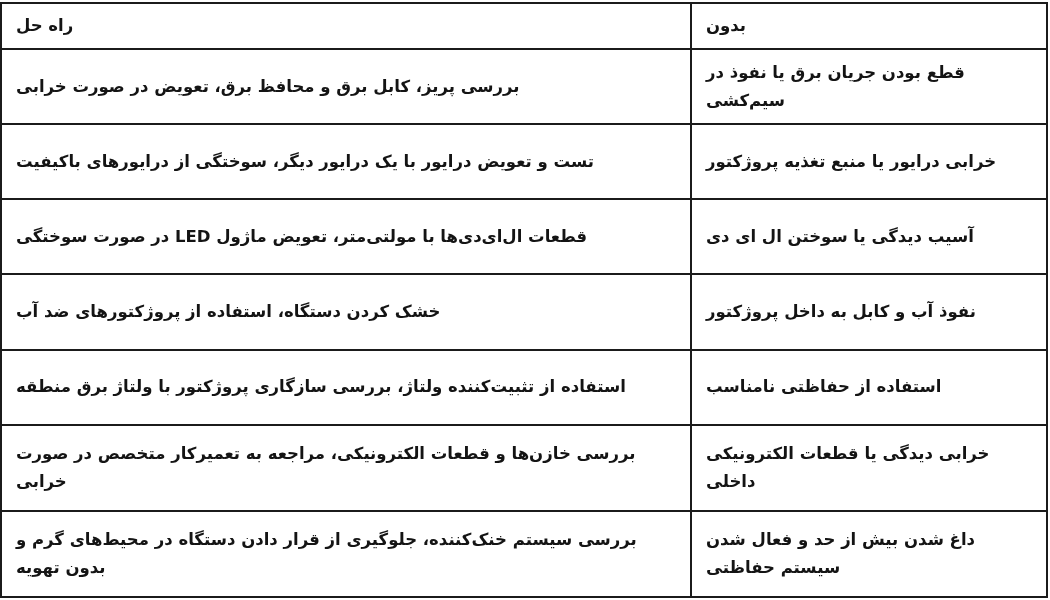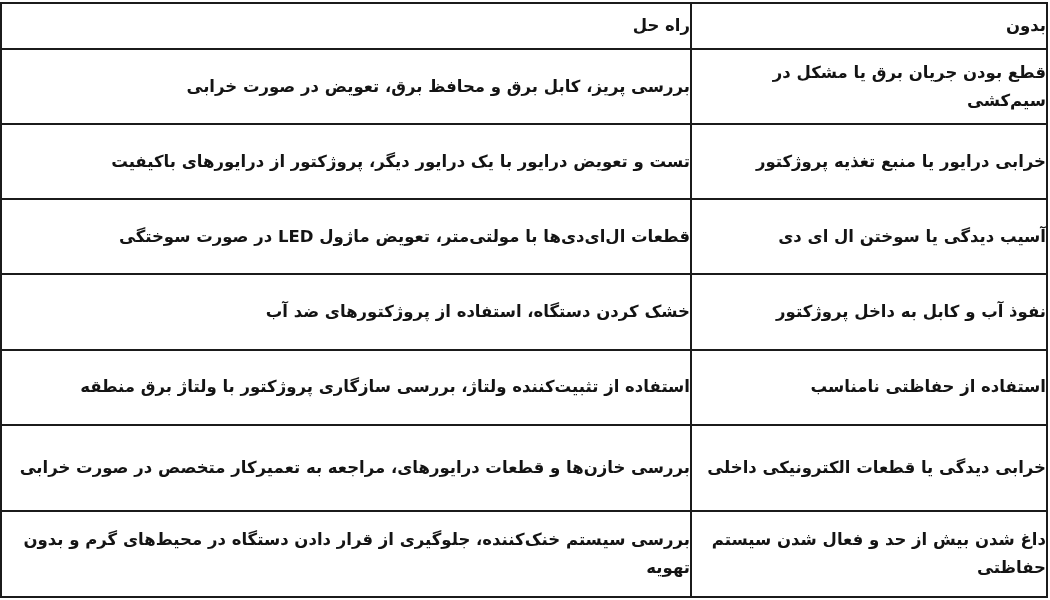--- a/index.html
+++ b/index.html
@@ -25,27 +25,27 @@
     margin:2px;
     border-collapse:collapse;
     table-layout:fixed;
     direction:rtl;
     background:var(--background);
   }
   table.fault-table col.col-reason{width:356px;}
   table.fault-table col.col-solution{width:690px;}
   th,td{
     border:2px solid var(--border);
-    text-align:right;
+    text-align:left;
     vertical-align:middle;
     color:var(--text);
     font-weight:bold;
     font-size:16.5px;
     line-height:1.7;
-    padding:4px 0;
+    padding:4px 14px;
   }
   thead tr{height:46px;}
   tbody tr{height:75px;}
   tbody tr:nth-child(6),
   tbody tr:nth-child(7){height:86px;}
 </style>
 </head>
 <body>
 
 <table class="fault-table">
@@ -54,41 +54,41 @@
     <col class="col-solution">
   </colgroup>
   <thead>
     <tr>
       <th>بدون</th>
       <th>راه حل</th>
     </tr>
   </thead>
   <tbody>
     <tr>
-      <td>قطع بودن جریان برق یا مشکل در سیم‌کشی</td>
+      <td>قطع بودن جریان برق یا نفوذ در سیم‌کشی</td>
       <td>بررسی پریز، کابل برق و محافظ برق، تعویض در صورت خرابی</td>
     </tr>
     <tr>
       <td>خرابی درایور یا منبع تغذیه پروژکتور</td>
-      <td>تست و تعویض درایور با یک درایور دیگر، پروژکتور از درایورهای باکیفیت</td>
+      <td>تست و تعویض درایور با یک درایور دیگر، سوختگی از درایورهای باکیفیت</td>
     </tr>
     <tr>
       <td>آسیب دیدگی یا سوختن ال ای دی</td>
       <td>قطعات ال‌ای‌دی‌ها با مولتی‌متر، تعویض ماژول LED در صورت سوختگی</td>
     </tr>
     <tr>
       <td>نفوذ آب و کابل به داخل پروژکتور</td>
       <td>خشک کردن دستگاه، استفاده از پروژکتورهای ضد آب</td>
     </tr>
     <tr>
       <td>استفاده از حفاظتی نامناسب</td>
       <td>استفاده از تثبیت‌کننده ولتاژ، بررسی سازگاری پروژکتور با ولتاژ برق منطقه</td>
     </tr>
     <tr>
       <td>خرابی دیدگی یا قطعات الکترونیکی داخلی</td>
-      <td>بررسی خازن‌ها و قطعات درایورهای، مراجعه به تعمیرکار متخصص در صورت خرابی</td>
+      <td>بررسی خازن‌ها و قطعات الکترونیکی، مراجعه به تعمیرکار متخصص در صورت خرابی</td>
     </tr>
     <tr>
       <td>داغ شدن بیش از حد و فعال شدن سیستم حفاظتی</td>
       <td>بررسی سیستم خنک‌کننده، جلوگیری از قرار دادن دستگاه در محیط‌های گرم و بدون تهویه</td>
     </tr>
   </tbody>
 </table>
 
 </body></html>

